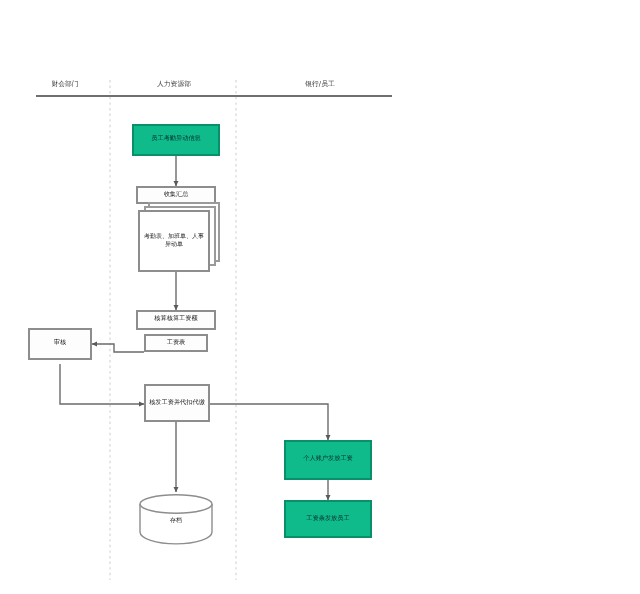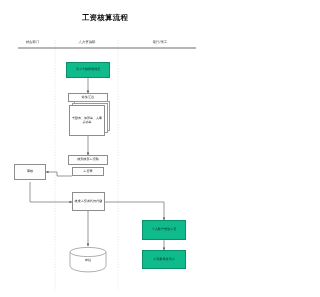--- a/index.html
+++ b/index.html
@@ -84,21 +84,20 @@
     <line x1="164" y1="240" x2="164" y2="250" stroke="#6b6b6b" stroke-width="0.7" marker-end="url(#arrow)"></line>
 
     <line x1="88" y1="211" x2="88" y2="246" stroke="#6b6b6b" stroke-width="0.7" marker-end="url(#arrow)"></line>
 
     <g>
       <path d="M70,252 L70,266 A14,4.6 0 0 0 106,266 L106,252" fill="#ffffff" stroke="#8d8d8d" stroke-width="0.7"></path>
       <ellipse cx="88" cy="252" rx="18" ry="4.6" fill="#ffffff" stroke="#8d8d8d" stroke-width="0.7"></ellipse>
     </g>
   </svg>
 
-  <div class="title">工资核算流程</div>
 
   <div class="lane-head" style="left:10px;top:40px;width:45px;">财会部门</div>
   <div class="lane-head" style="left:58px;top:40px;width:58px;">人力资源部</div>
   <div class="lane-head" style="left:120px;top:40px;width:80px;">银行/员工</div>
 
   <div class="node green" style="left:66px;top:62px;width:44px;height:16px;">员工考勤异动信息</div>
 
   <div class="node plain" style="left:68px;top:93px;width:40px;height:9px;">收集汇总</div>
 
   <div class="stack-back" style="left:74px;top:101px;width:36px;height:30px;"></div>

